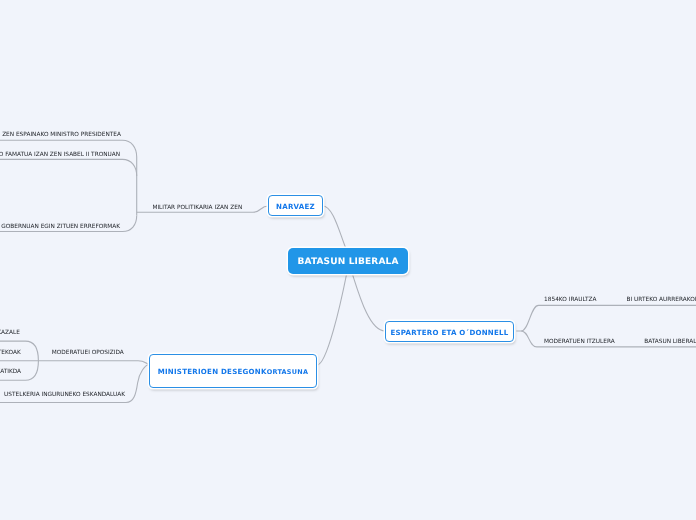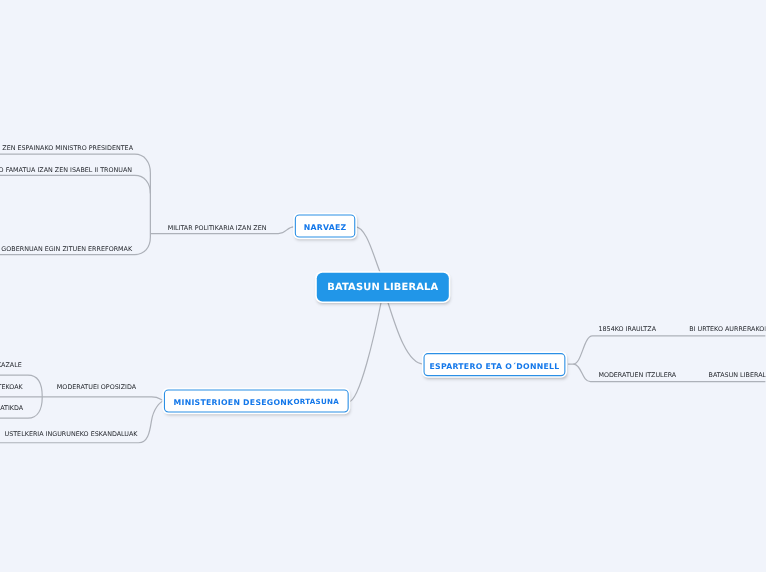--- a/index.html
+++ b/index.html
@@ -45,21 +45,21 @@
       <path d="M 149 364 C 145 364 146 360.7 138 360.7 L 38.4 360.7"></path>
       <path d="M 0 341.1 L 25.4 341.1 C 34 341.1 38.4 348.5 38.4 360.7 C 38.4 372.8 34 380.2 25.4 380.2 L 0 380.2"></path>
       <path d="M 0 360.7 L 38.4 360.7"></path>
       <path d="M 149 364.3 C 145 365.5 139.3 372 137.6 383 C 136.0 393.8 134 402.5 126 402.5 L 0 402.5"></path>
     </g>
   </svg>
 
   <div class="node root" style="left:288px;top:248px;width:120px;height:26px">BATASUN LIBERALA</div>
   <div class="node l1" style="left:268px;top:195.2px;width:55px;height:21px">NARVAEZ</div>
   <div class="node l1" style="left:385px;top:321px;width:129px;height:21px">ESPARTERO ETA O´DONNELL</div>
-  <div class="node l1" style="left:149.2px;top:353.8px;width:167.5px;height:21px">
+  <div class="node l1" style="left:149.2px;top:353.8px;width:167.5px;height:34px">
       <span>MINISTERIOEN DESEGONK</span>
       <span class="sc">ORTASUNA</span>
     </div>
 
   <div class="lbl" style="left:152.4px;top:206.1px">MILITAR POLITIKARIA IZAN ZEN</div>
   <div class="lbl" style="left:-13.7px;top:133.4px">IZAN ZEN ESPAINAKO MINISTRO PRESIDENTEA</div>
   <div class="lbl" style="left:-9.5px;top:152.6px">OSO FAMATUA IZAN ZEN ISABEL II TRONUAN</div>
   <div class="lbl" style="left:-16px;top:224.6px">BERA GOBERNUAN EGIN ZITUEN ERREFORMAK</div>
 
   <div class="lbl" style="left:544.1px;top:297.8px">1854KO IRAULTZA</div>

